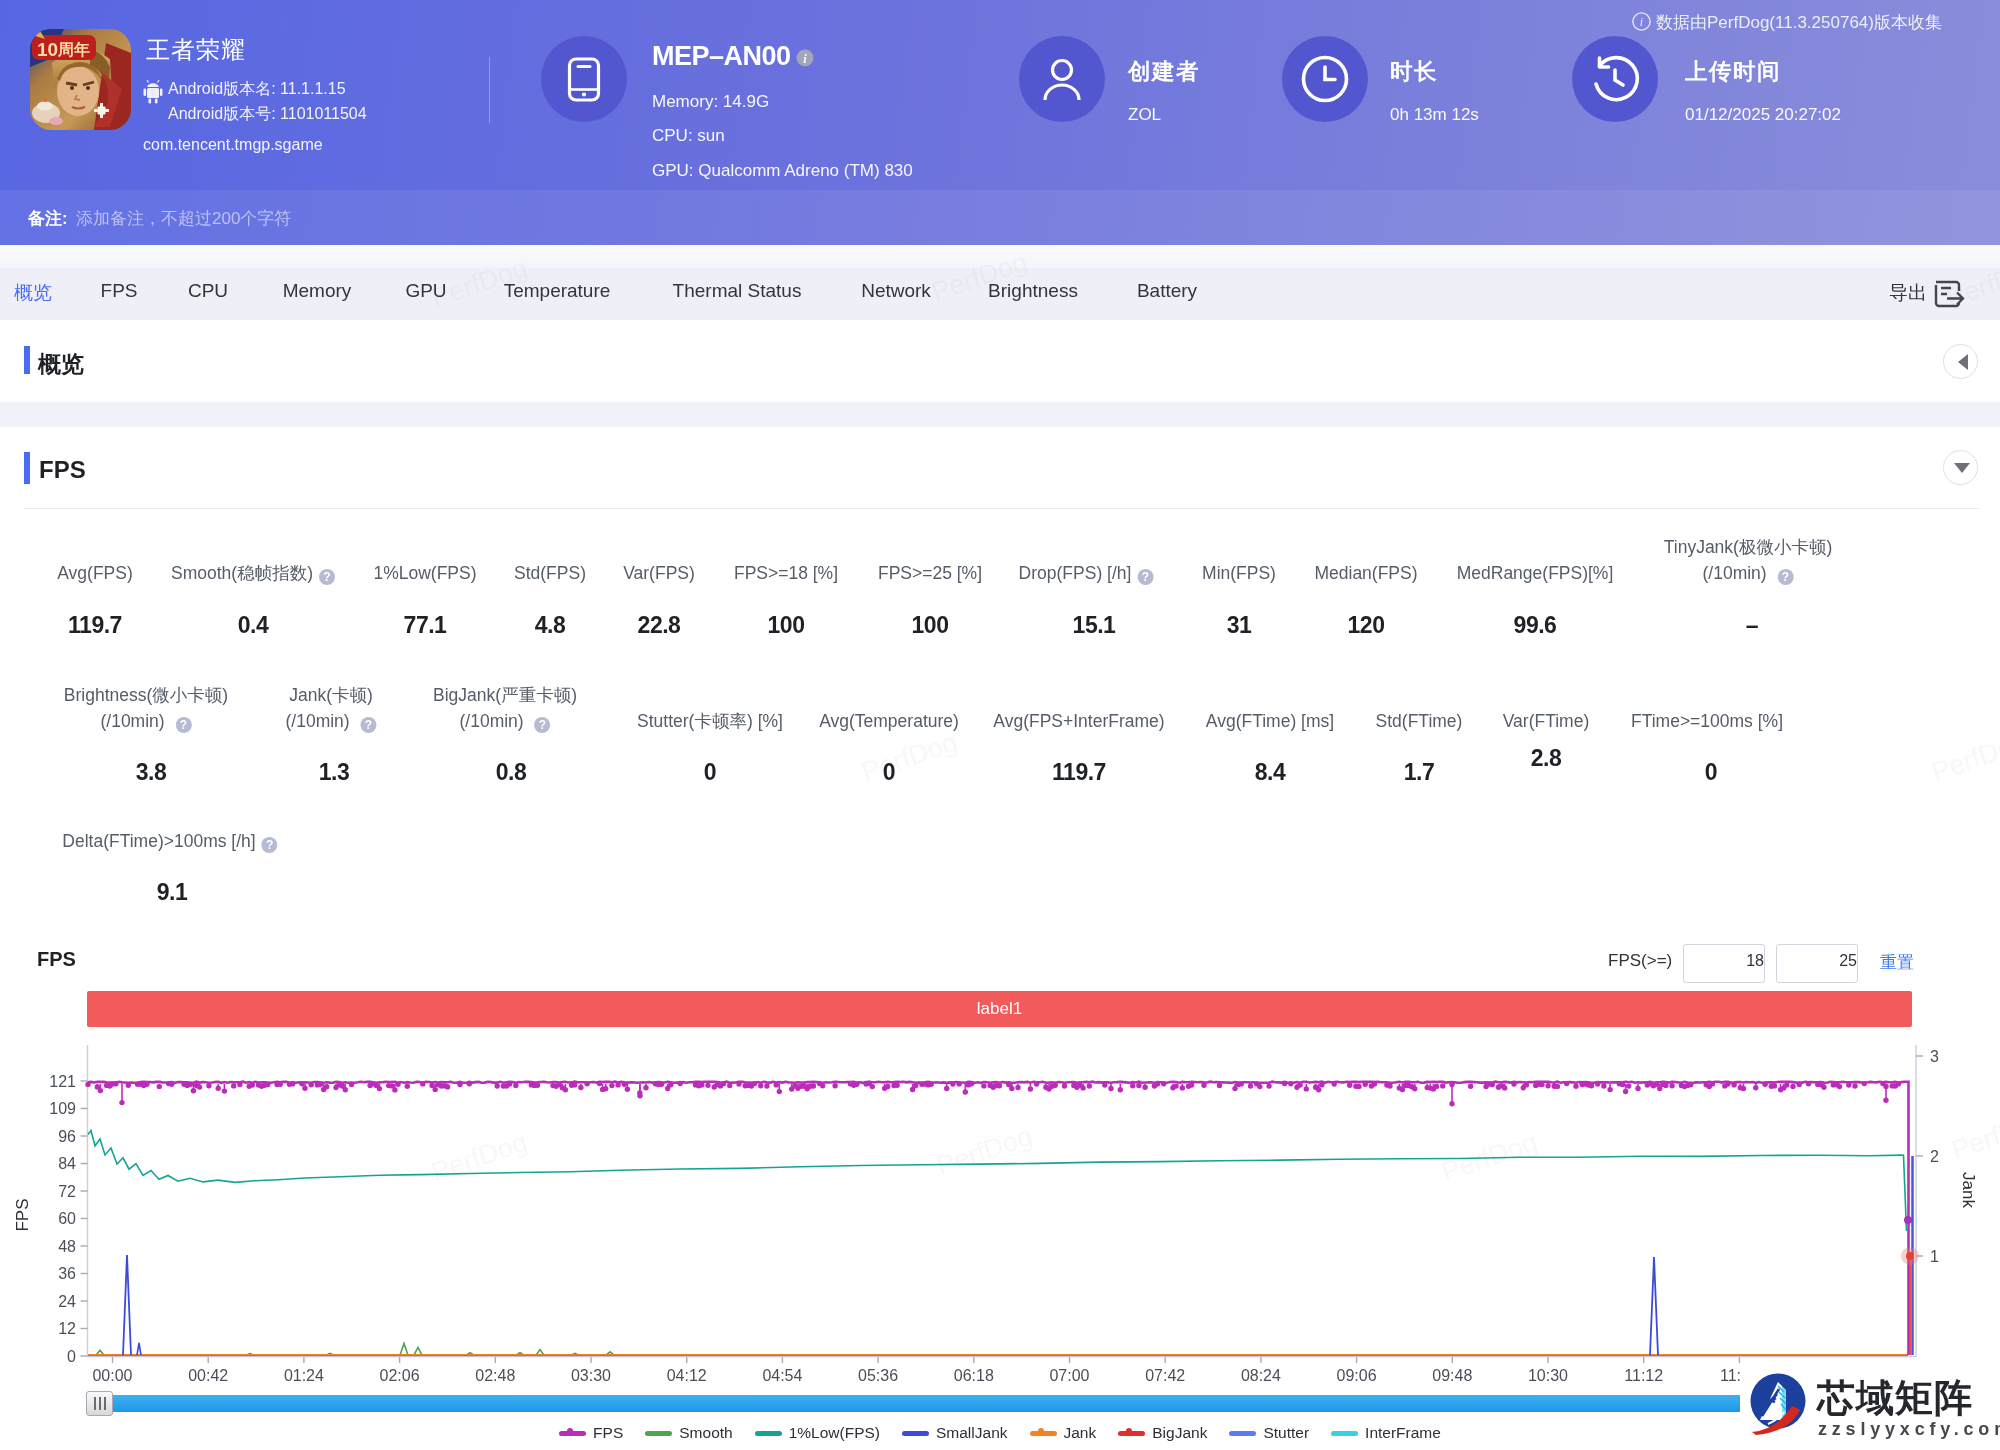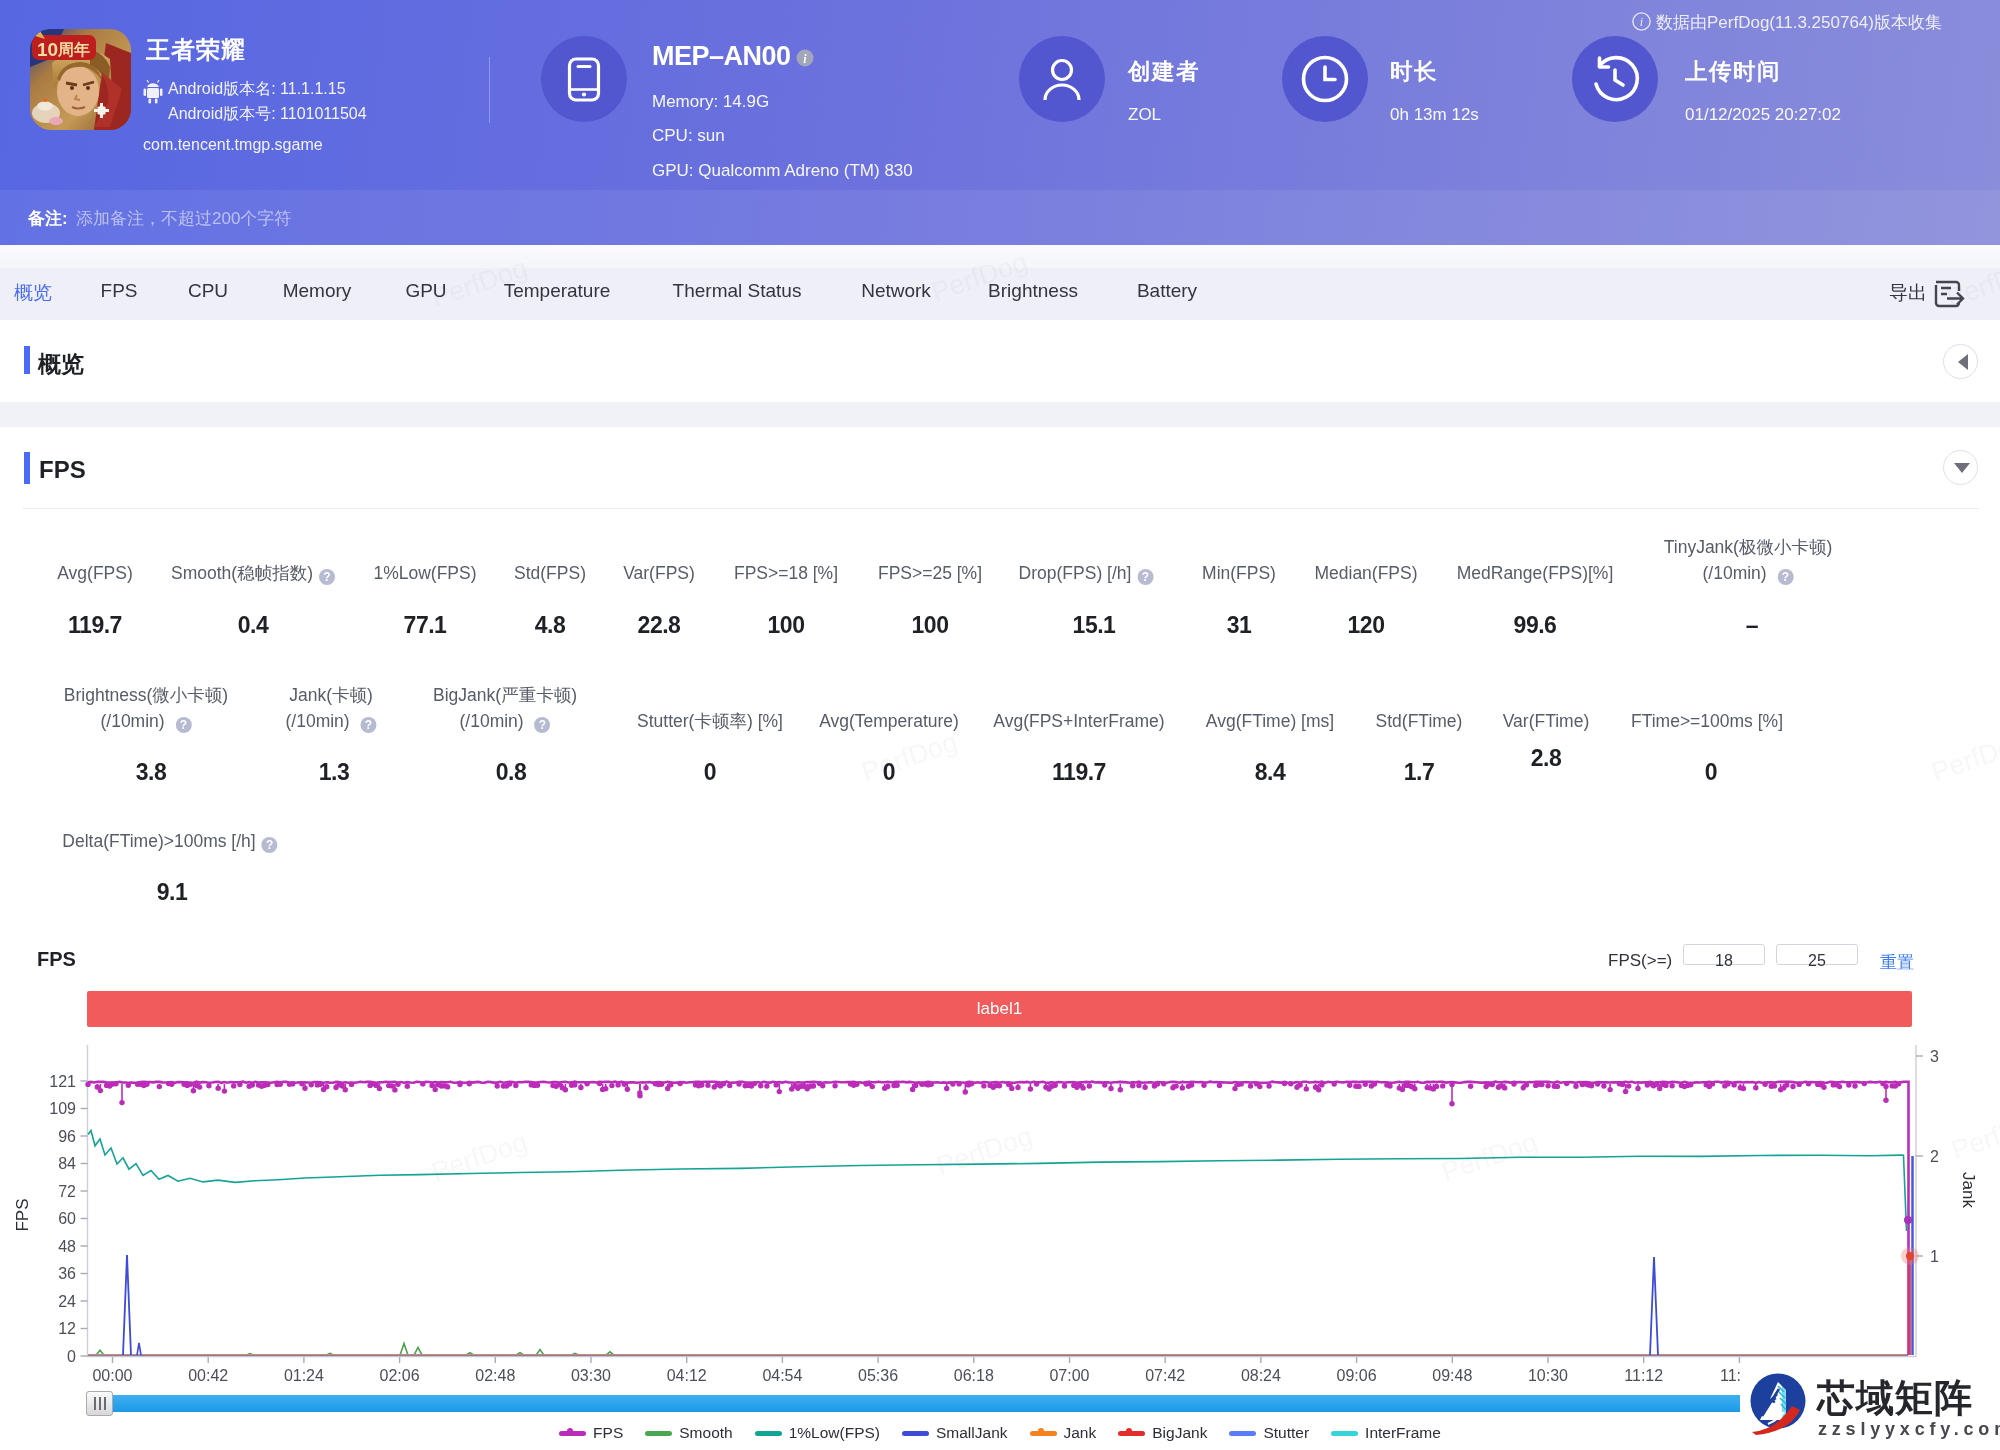--- a/index.html
+++ b/index.html
@@ -6,21 +6,21 @@
 body {font-family:"Liberation Sans",sans-serif;background:#f1f2f8;position:relative}
 .abs {position:absolute}
 
 #hdr {position:absolute;left:0;top:0;width:2000px;height:245px;background:linear-gradient(97deg,#5767e2 0%,#6b71dd 42%,#8a8dda 100%)}
 #remark {position:absolute;left:0;top:190px;width:2000px;height:55px;background:rgba(255,255,255,0.07)}
 #remark b {position:absolute;left:28px;top:17px;font-size:17px;color:#fff;font-weight:700}
 #remark span {position:absolute;left:76px;top:17px;font-size:17px;color:rgba(255,255,255,0.55)}
 .hcir {position:absolute;width:86px;height:86px;border-radius:50%;background:#5257d0;top:36px}
 .ht {position:absolute;color:#fff;font-weight:700;font-size:22.5px;top:56px;letter-spacing:1.5px}
 .hv {position:absolute;color:rgba(255,255,255,0.95);font-size:17px}
-#appname {position:absolute;left:146px;top:34px;font-size:24px;color:#fff;font-weight:700;letter-spacing:1px}
+#appname {position:absolute;left:146px;top:34px;font-size:24px;color:#fff;font-weight:400;letter-spacing:1px}
 .hl {position:absolute;left:168px;font-size:16px;color:rgba(255,255,255,0.92)}
 #vdiv {position:absolute;left:489px;top:57px;width:1px;height:66px;background:rgba(255,255,255,0.3)}
 #topinfo {position:absolute;left:1656px;top:11px;font-size:17px;color:rgba(255,255,255,0.85)}
 
 #navstrip {position:absolute;left:0;top:245px;width:2000px;height:23px;background:linear-gradient(#fbfbfe,#f4f5fa)}
 #nav {position:absolute;left:0;top:268px;width:2000px;height:52px;background:#eff0f7}
 .ni {position:absolute;top:12px;font-size:19px;color:#32353d;transform:translateX(-50%);white-space:nowrap}
 .ni.act {color:#4a6bf5}
 #exp {position:absolute;right:73px;top:12px;font-size:19px;color:#32353d}
 
@@ -31,21 +31,21 @@
 .tri {position:absolute;width:0;height:0}
 
 .stat {position:absolute;transform:translateX(-50%);text-align:center;white-space:nowrap}
 .lbw {display:flex;flex-direction:column;justify-content:flex-end}
 .ll {font-size:17.5px;color:#565c68;line-height:26px}
 .vl {font-size:23px;font-weight:700;color:#1e2126;line-height:34px;letter-spacing:-0.5px}
 .qi {display:inline-block;width:16px;height:16px;line-height:16px;border-radius:50%;background:#b7bbd2;color:#fff;font-size:12px;font-weight:700;text-align:center;margin-left:6px;vertical-align:-2px}
 
 #ctit {position:absolute;left:37px;top:948px;font-size:20px;font-weight:700;color:#1e2126}
 #fpsge {position:absolute;left:1608px;top:951px;font-size:17px;color:#30333b}
-.inpbox {position:absolute;top:944px;width:82px;height:21px;border:1px solid #d3d4de;border-radius:3px;background:#fff;font-size:16px;color:#30333b;text-align:center;line-height:31px}
+.inpbox {position:absolute;top:944px;width:82px;height:39px;border:1px solid #d3d4de;border-radius:3px;background:#fff;font-size:16px;color:#30333b;text-align:right;line-height:31px}
 #reset {position:absolute;left:1880px;top:951px;font-size:17px;color:#3d7af5}
 #redband {position:absolute;left:87px;top:991px;width:1825px;height:36px;background:#f15b5b;border-radius:2px;color:#fff;font-size:17px;text-align:center;line-height:36px}
 
 #sbar {position:absolute;left:87px;top:1395px;width:1825px;height:17px;background:linear-gradient(#3eb1f1,#1e97e8)}
 #sbhandle {position:absolute;left:86px;top:1391px;width:27px;height:25px;background:linear-gradient(#fafafa,#d8d8d8);border:1px solid #a9a9b0;border-radius:3px}
 #sbhandle i {position:absolute;top:5px;width:2px;height:13px;background:#6a6a72}
 #legend {position:absolute;left:0;top:1424px;width:2000px;text-align:center;white-space:nowrap}
 .litem {display:inline-block;margin:0 11px}
 .lbar {display:inline-block;position:relative;width:27px;height:5px;border-radius:2.5px;vertical-align:2px}
 .lring {position:absolute;left:8px;top:-3px;width:5px;height:5px;border-radius:50%;border:3px solid;background:#fff}

